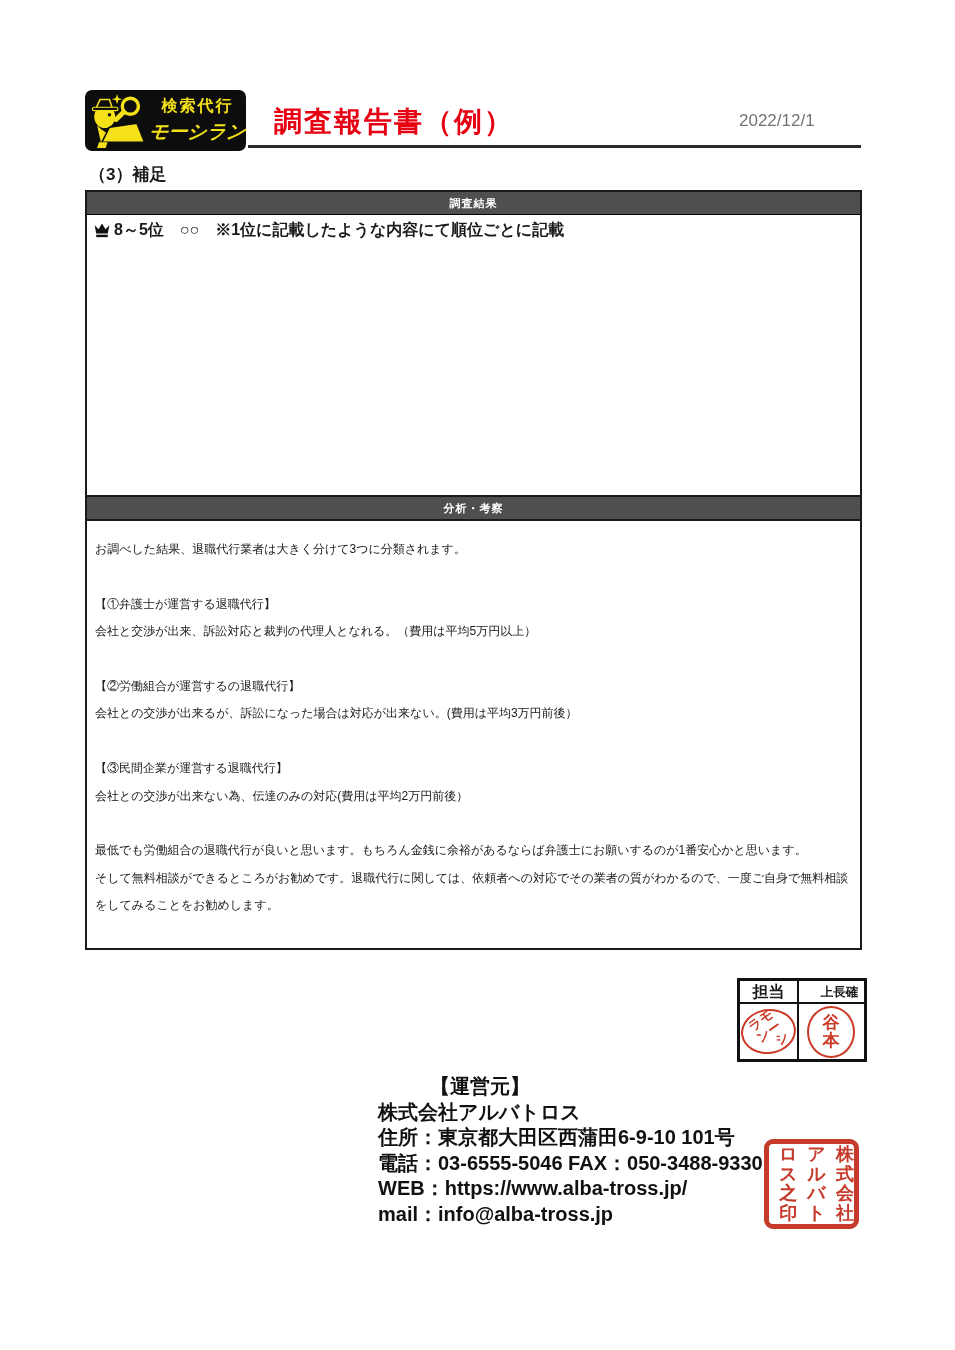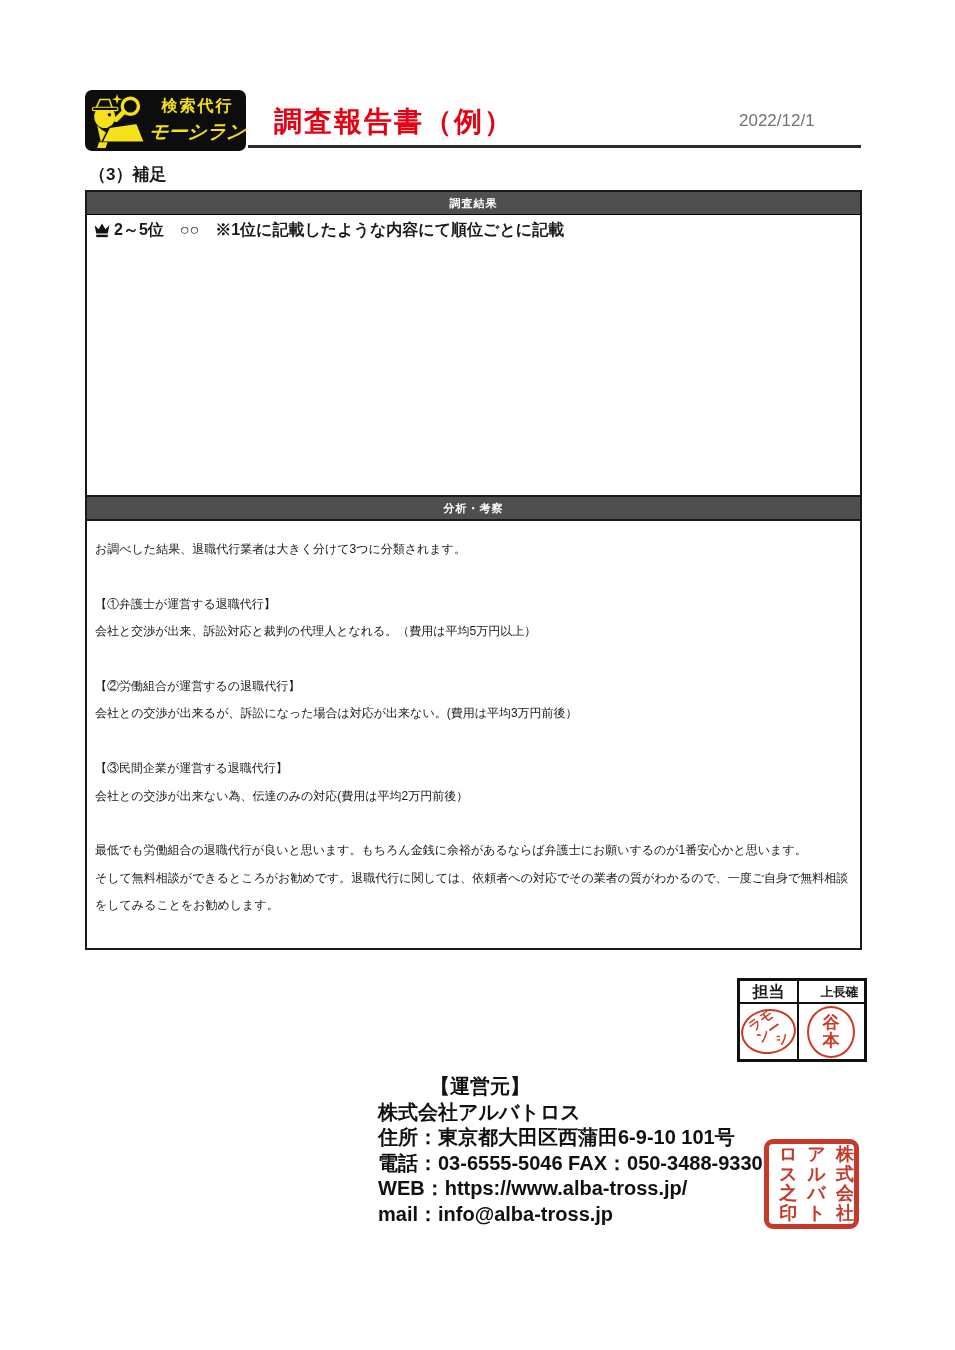--- a/index.html
+++ b/index.html
@@ -109,21 +109,21 @@
   <div class="section-heading">（3）補足</div>
 
   <div class="report-table">
     <div class="bar">調査結果</div>
     <div class="results-box">
       <div class="result-line">
         <svg class="crown" viewBox="0 0 16 15" xmlns="http://www.w3.org/2000/svg">
           <path d="M1.1 3.1 L4.8 6.8 L8 1.5 L11.2 6.8 L14.9 3.1 L13.4 10.7 H2.6 Z" fill="#111"></path>
           <rect x="2.6" y="11.9" width="10.8" height="2.3" fill="#111"></rect>
         </svg>
-        <span>2～5位　○○　※1位に記載したような内容にて順位ごとに記載</span>
+        <span>8～5位　○○　※1位に記載したような内容にて順位ごとに記載</span>
       </div>
     </div>
     <div class="bar">分析・考察</div>
     <div class="analysis-box">お調べした結果、退職代行業者は大きく分けて3つに分類されます。
 
 【①弁護士が運営する退職代行】
 会社と交渉が出来、訴訟対応と裁判の代理人となれる。（費用は平均5万円以上）
 
 【②労働組合が運営するの退職代行】
 会社との交渉が出来るが、訴訟になった場合は対応が出来ない。(費用は平均3万円前後）

